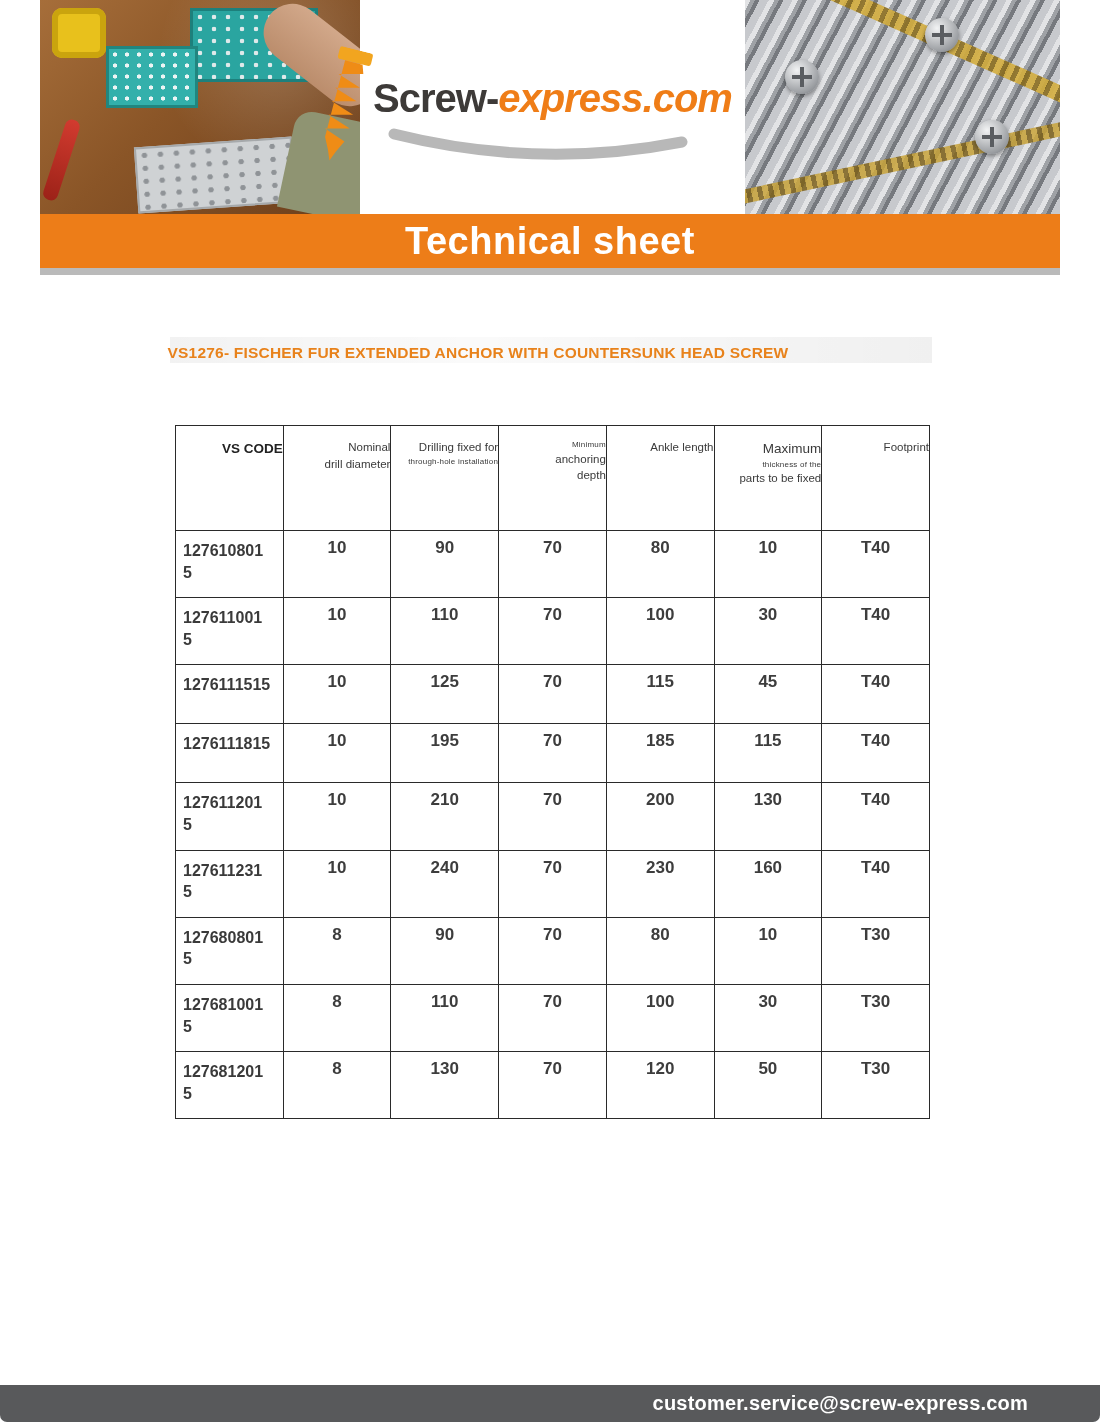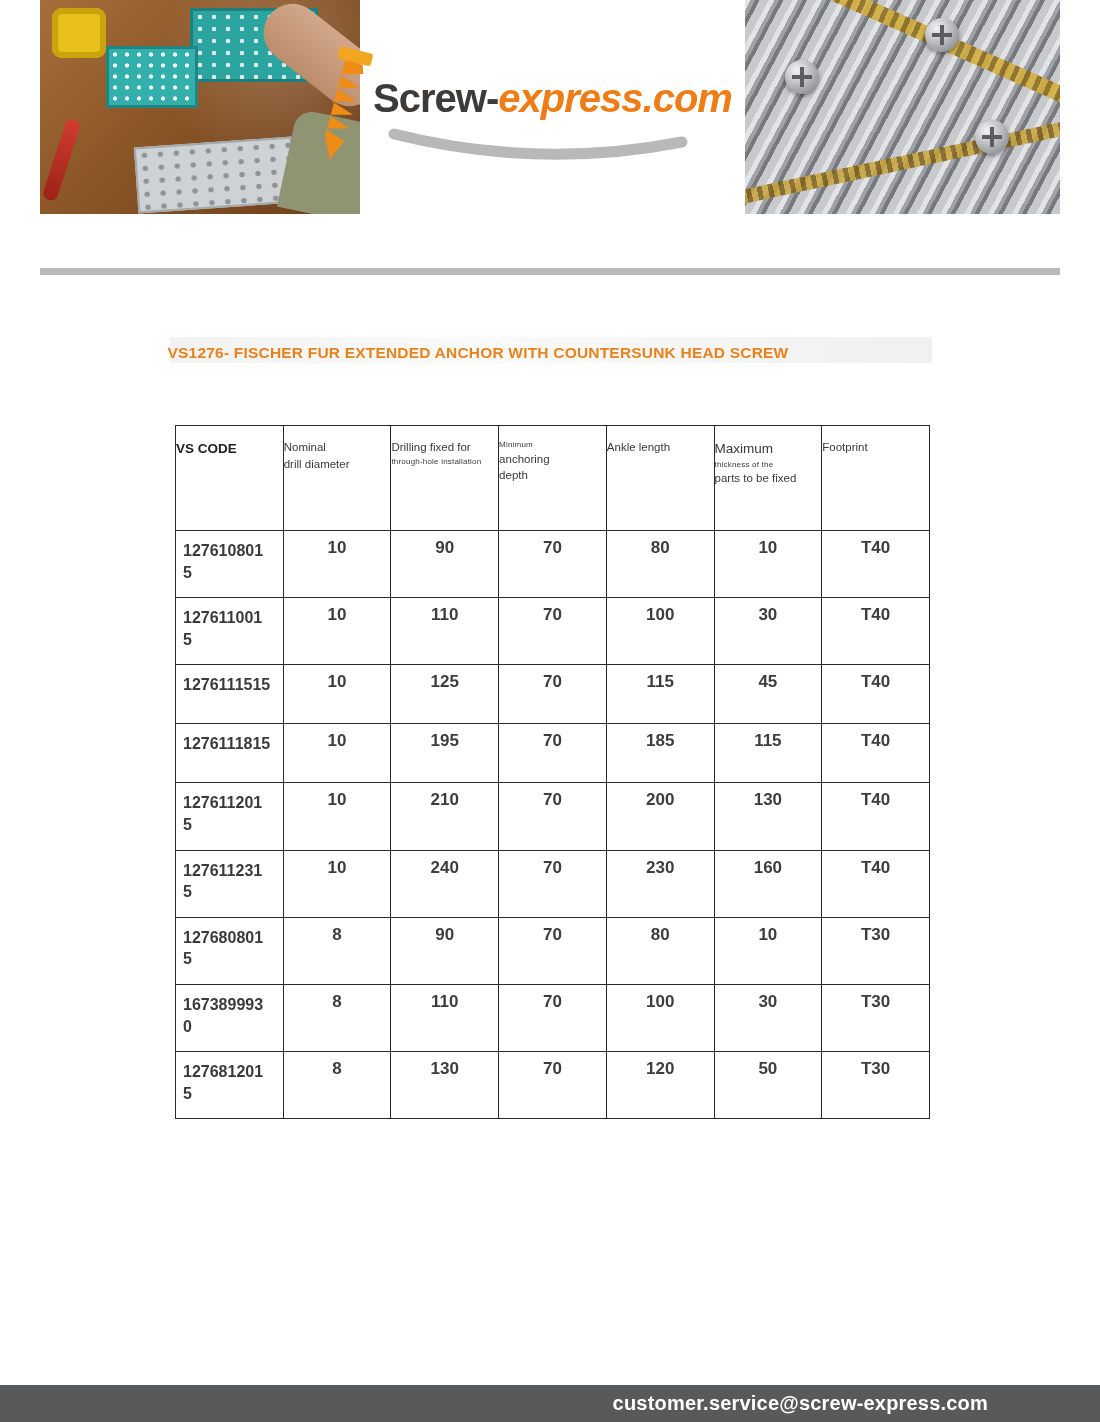--- a/index.html
+++ b/index.html
@@ -1,18 +1,18 @@
 <!DOCTYPE html>
 <html><head>
 <meta charset="utf-8">
 <style>
   * { margin:0; padding:0; box-sizing:border-box; }
   html,body { background:#ffffff; }
   body { font-family:"Liberation Sans", sans-serif; }
-  .page { position:relative; width:1100px; height:1422px; background:#fff; overflow:hidden; margin:0 auto; }
+  .page { position:relative; width:1100px; height:1422px; background:#fff; overflow:hidden; margin:0 auto;border-radius:7px; }
 
   
   .photo { position:absolute; top:0; height:214px; overflow:hidden; }
   .photo-left {
     left:40px; width:320px;
     background:
       radial-gradient(circle at 75% 25%, rgba(255,255,255,.18), transparent 42%),
       linear-gradient(135deg, #a66e3a 0%, #8a5527 45%, #6b3e1b 100%);
   }
   .pl-tape { position:absolute; left:12px; top:8px; width:54px; height:50px; background:#e8c11c; border-radius:10px; box-shadow:inset 0 0 0 6px #caa40e; }
@@ -59,34 +59,34 @@
 
   
   .title-smudge { position:absolute; left:170px; top:337px; width:762px; height:26px;
     background:linear-gradient(to right, rgba(0,0,0,.05), rgba(0,0,0,.02) 40%, rgba(0,0,0,.06)); }
   .sheet-title { position:absolute; left:0; top:344px; width:956px; text-align:center;
     color:#E8821B; font-size:15.5px; font-weight:bold; letter-spacing:.2px; }
 
   
   .sheet-table { position:absolute; top:425px; left:175px; width:755px; border-collapse:collapse; table-layout:fixed; background:#fff; }
   .sheet-table th, .sheet-table td { border:1px solid #2a2a2a; }
-  .sheet-table th { height:105px; vertical-align:top; padding-top:13px; font-weight:normal; color:#3a3a3a; text-align:left; }
+  .sheet-table th { height:105px; vertical-align:top; padding-top:13px; font-weight:normal; color:#3a3a3a; text-align:right; }
   .hl { line-height:1.45; }
   .hl.md { font-size:13.5px; }
   .hl.sm { font-size:11.5px; }
   .hl.xs { font-size:8px; letter-spacing:.2px; }
   .hl.b  { font-weight:bold; color:#222; }
   .sheet-table td { height:59px; vertical-align:top; }
   td.code-cell { font-size:16px; font-weight:bold; color:#3a3a3a; text-align:left;
     padding:9px 12px 14px 7px; word-break:break-all; line-height:1.35; }
   td.val-cell { text-align:center; padding-top:7px; font-size:17px; font-weight:bold; color:#3d3d3d; }
 
   
   .footer { position:absolute; left:0; bottom:0; width:1100px; height:37px; background:#58595B;
-    display:flex; align-items:center; justify-content:flex-end; padding-right:112px; }
+    display:flex; align-items:center; justify-content:flex-end; padding-right:72px; }
   .footer-email { color:#ffffff; font-weight:bold; font-size:20px; letter-spacing:.2px; }
 </style>
 </head>
 <body>
 
 <div class="page">
 
   <div class="photo photo-left">
     <div class="pl-tape"></div>
     <div class="pl-tray1"></div>
@@ -111,20 +111,23 @@
   </div>
 
   <div class="photo photo-right">
     <div class="pr-gold1"></div>
     <div class="pr-gold2"></div>
     <div class="pr-head" style="left:40px; top:60px;"></div>
     <div class="pr-head" style="left:180px; top:18px;"></div>
     <div class="pr-head" style="left:230px; top:120px;"></div>
   </div>
 
+  <div class="banner">
+    <div class="banner-title">Technical sheet</div>
+  </div>
   <div class="banner-shadow"></div>
 
   <div class="title-smudge"></div>
   <div class="sheet-title">VS1276- FISCHER FUR EXTENDED ANCHOR WITH COUNTERSUNK HEAD SCREW</div>
 
   <table class="sheet-table">
     <thead>
       <tr>
           <th>
             <div class="hl md b">VS CODE</div>
@@ -213,21 +216,21 @@
         <tr>
           <td class="code-cell">1276808015</td>
           <td class="val-cell">8</td>
           <td class="val-cell">90</td>
           <td class="val-cell">70</td>
           <td class="val-cell">80</td>
           <td class="val-cell">10</td>
           <td class="val-cell">T30</td>
         </tr>
         <tr>
-          <td class="code-cell">1673899930</td>
+          <td class="code-cell">1276810015</td>
           <td class="val-cell">8</td>
           <td class="val-cell">110</td>
           <td class="val-cell">70</td>
           <td class="val-cell">100</td>
           <td class="val-cell">30</td>
           <td class="val-cell">T30</td>
         </tr>
         <tr>
           <td class="code-cell">1276812015</td>
           <td class="val-cell">8</td>

